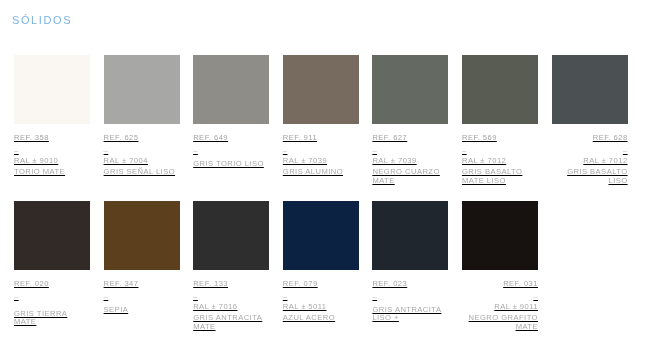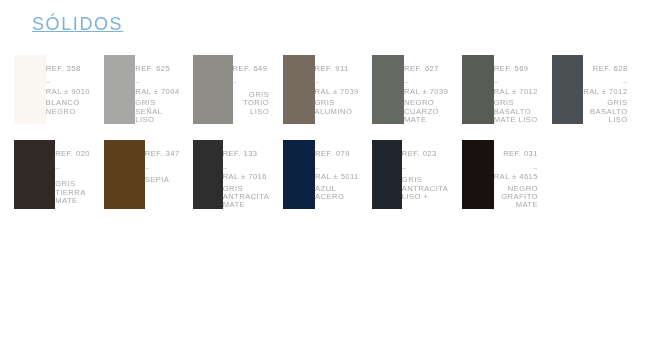--- a/index.html
+++ b/index.html
@@ -14,47 +14,47 @@
     overflow: hidden;
   }
   .page {
     position: relative;
     width: 658px;
     height: 350px;
     box-sizing: border-box;
   }
   .section-title {
     position: absolute;
-    left: 32px;
+    left: 12px;
     top: 14px;
-    font-size: 18px;
+    font-size: 11px;
     letter-spacing: 1.6px;
     color: #7ab2e0;
     font-weight: 400;
     white-space: nowrap;
-    text-decoration: underline;
   }
   .grid {
     position: absolute;
     left: 14px;
     top: 55px;
     width: 630px;
   }
   .row {
     display: flex;
     width: 630px;
   }
   .row.row-2 {
     margin-top: 16px;
   }
   .cell {
     width: 76px;
     margin-right: 13.6px;
     display: flex;
-    flex-direction: row;
+    flex-direction: column;
+    text-decoration: underline;
   }
   .cell:last-child {
     margin-right: 0;
     text-align: right;
   }
   .swatch {
     width: 76px;
     height: 69px;
     display: block;
   }
@@ -101,41 +101,41 @@
 
   <div class="grid">
     <div class="row row-1">
         <div class="cell">
           <div class="swatch" style="background: rgb(250, 247, 242);"></div>
           <div class="meta">
             <span class="ref">REF. 358</span>
             <span class="dash">–</span>
             <span class="ral">RAL ± 9010</span>
             <span class="name">
-              <span class="name-line">BLANCO NEGRO</span>
+              <span class="name-line">TORIO MATE</span>
             </span>
           </div>
         </div>
         <div class="cell">
           <div class="swatch" style="background: rgb(167, 167, 165);"></div>
           <div class="meta">
             <span class="ref">REF. 625</span>
             <span class="dash">–</span>
             <span class="ral">RAL ± 7004</span>
             <span class="name">
               <span class="name-line">GRIS SEÑAL LISO</span>
             </span>
           </div>
         </div>
         <div class="cell">
           <div class="swatch" style="background: rgb(142, 141, 135);"></div>
           <div class="meta">
             <span class="ref">REF. 649</span>
             <span class="dash">–</span>
-            <span class="name" style="margin-top: 6px; text-align: right;">
+            <span class="name" style="margin-top: 6px;">
               <span class="name-line">GRIS TORIO LISO</span>
             </span>
           </div>
         </div>
         <div class="cell">
           <div class="swatch" style="background: rgb(119, 106, 94);"></div>
           <div class="meta">
             <span class="ref">REF. 911</span>
             <span class="dash">–</span>
             <span class="ral">RAL ± 7039</span>
@@ -235,21 +235,21 @@
               <span class="name-line">GRIS ANTRACITA</span>
               <span class="name-line">LISO +</span>
             </span>
           </div>
         </div>
         <div class="cell">
           <div class="swatch" style="background: rgb(23, 18, 15);"></div>
           <div class="meta">
             <span class="ref">REF. 031</span>
             <span class="dash">–</span>
-            <span class="ral">RAL ± 4615</span>
+            <span class="ral">RAL ± 9011</span>
             <span class="name">
               <span class="name-line">NEGRO GRAFITO</span>
               <span class="name-line">MATE</span>
             </span>
           </div>
         </div>
       </div>
   </div>
 
 </div>

